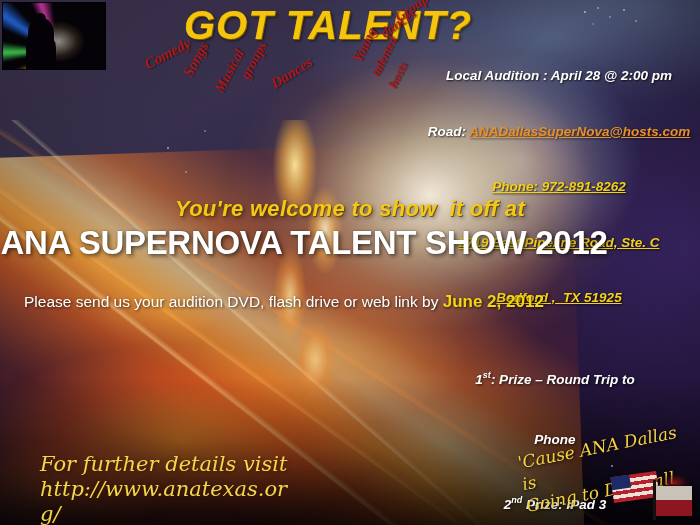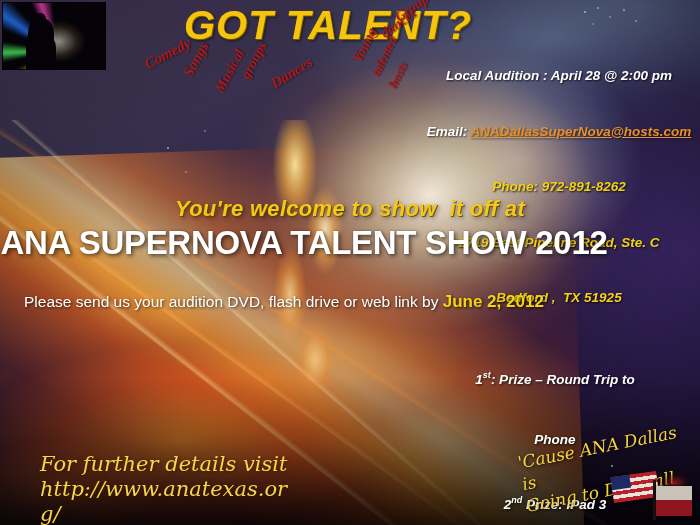--- a/index.html
+++ b/index.html
@@ -191,21 +191,21 @@
     font-size: 13.5px;
     line-height: 18.5px;
   }
   #contact .l1 { color: #ffffff; text-shadow: 1px 1px 2px rgba(0,0,0,0.75); }
   #contact .l2 { color: #ffffff; text-shadow: 1px 1px 2px rgba(0,0,0,0.75); }
   #contact .email {
     color: #e8902a;
     text-decoration: underline;
     text-shadow: 1px 1px 2px rgba(0,0,0,0.6);
   }
-  #contact .yel { color: #f3d11a; text-shadow: 1px 1px 2px rgba(0,0,0,0.8); }
+  #contact .yel { color: #f3d11a; text-shadow: 1px 1px 2px rgba(0,0,0,0.8); text-decoration: underline; }
 
   #welcome {
     left: 0; top: 196px;
     width: 700px;
     text-align: center;
     font-size: 22px;
     font-style: italic;
     font-weight: 700;
     color: #f4c916;
     text-shadow:
@@ -348,21 +348,21 @@
   <div class="txt kw" id="kw-groups">groups</div>
   <div class="txt kw" id="kw-dances">Dances</div>
   <div class="txt kw" id="kw-young">Young</div>
   <div class="txt kw" id="kw-talented">talented</div>
   <div class="txt kw" id="kw-hosts">hosts</div>
   <div class="txt kw" id="kw-group2">Group</div>
   <div class="txt kw" id="kw-dances2">dances</div>
 
   <div class="txt" id="contact">
     <div class="l1">Local Audition : April 28 @ 2:00 pm</div>
-    <div class="l2"><span>Email: </span><span class="email">ANADallasSuperNova@hosts.com</span></div>
+    <div class="l2"><span>Road: </span><span class="email">ANADallasSuperNova@hosts.com</span></div>
     <div class="yel">Phone: 972-891-8262</div>
     <div class="yel">2719 East Pipeline Road, Ste. C</div>
     <div class="yel">Bedford ,  TX 51925</div>
   </div>
 
   <div class="txt" id="welcome">You're welcome to show  it off at</div>
   <div class="txt" id="headline">ANA SUPERNOVA TALENT SHOW 2012</div>
 
   <div class="txt" id="deadline"><span>Please send us your audition DVD, flash drive or web link by </span><span class="date">June 2, 2012</span></div>
 

